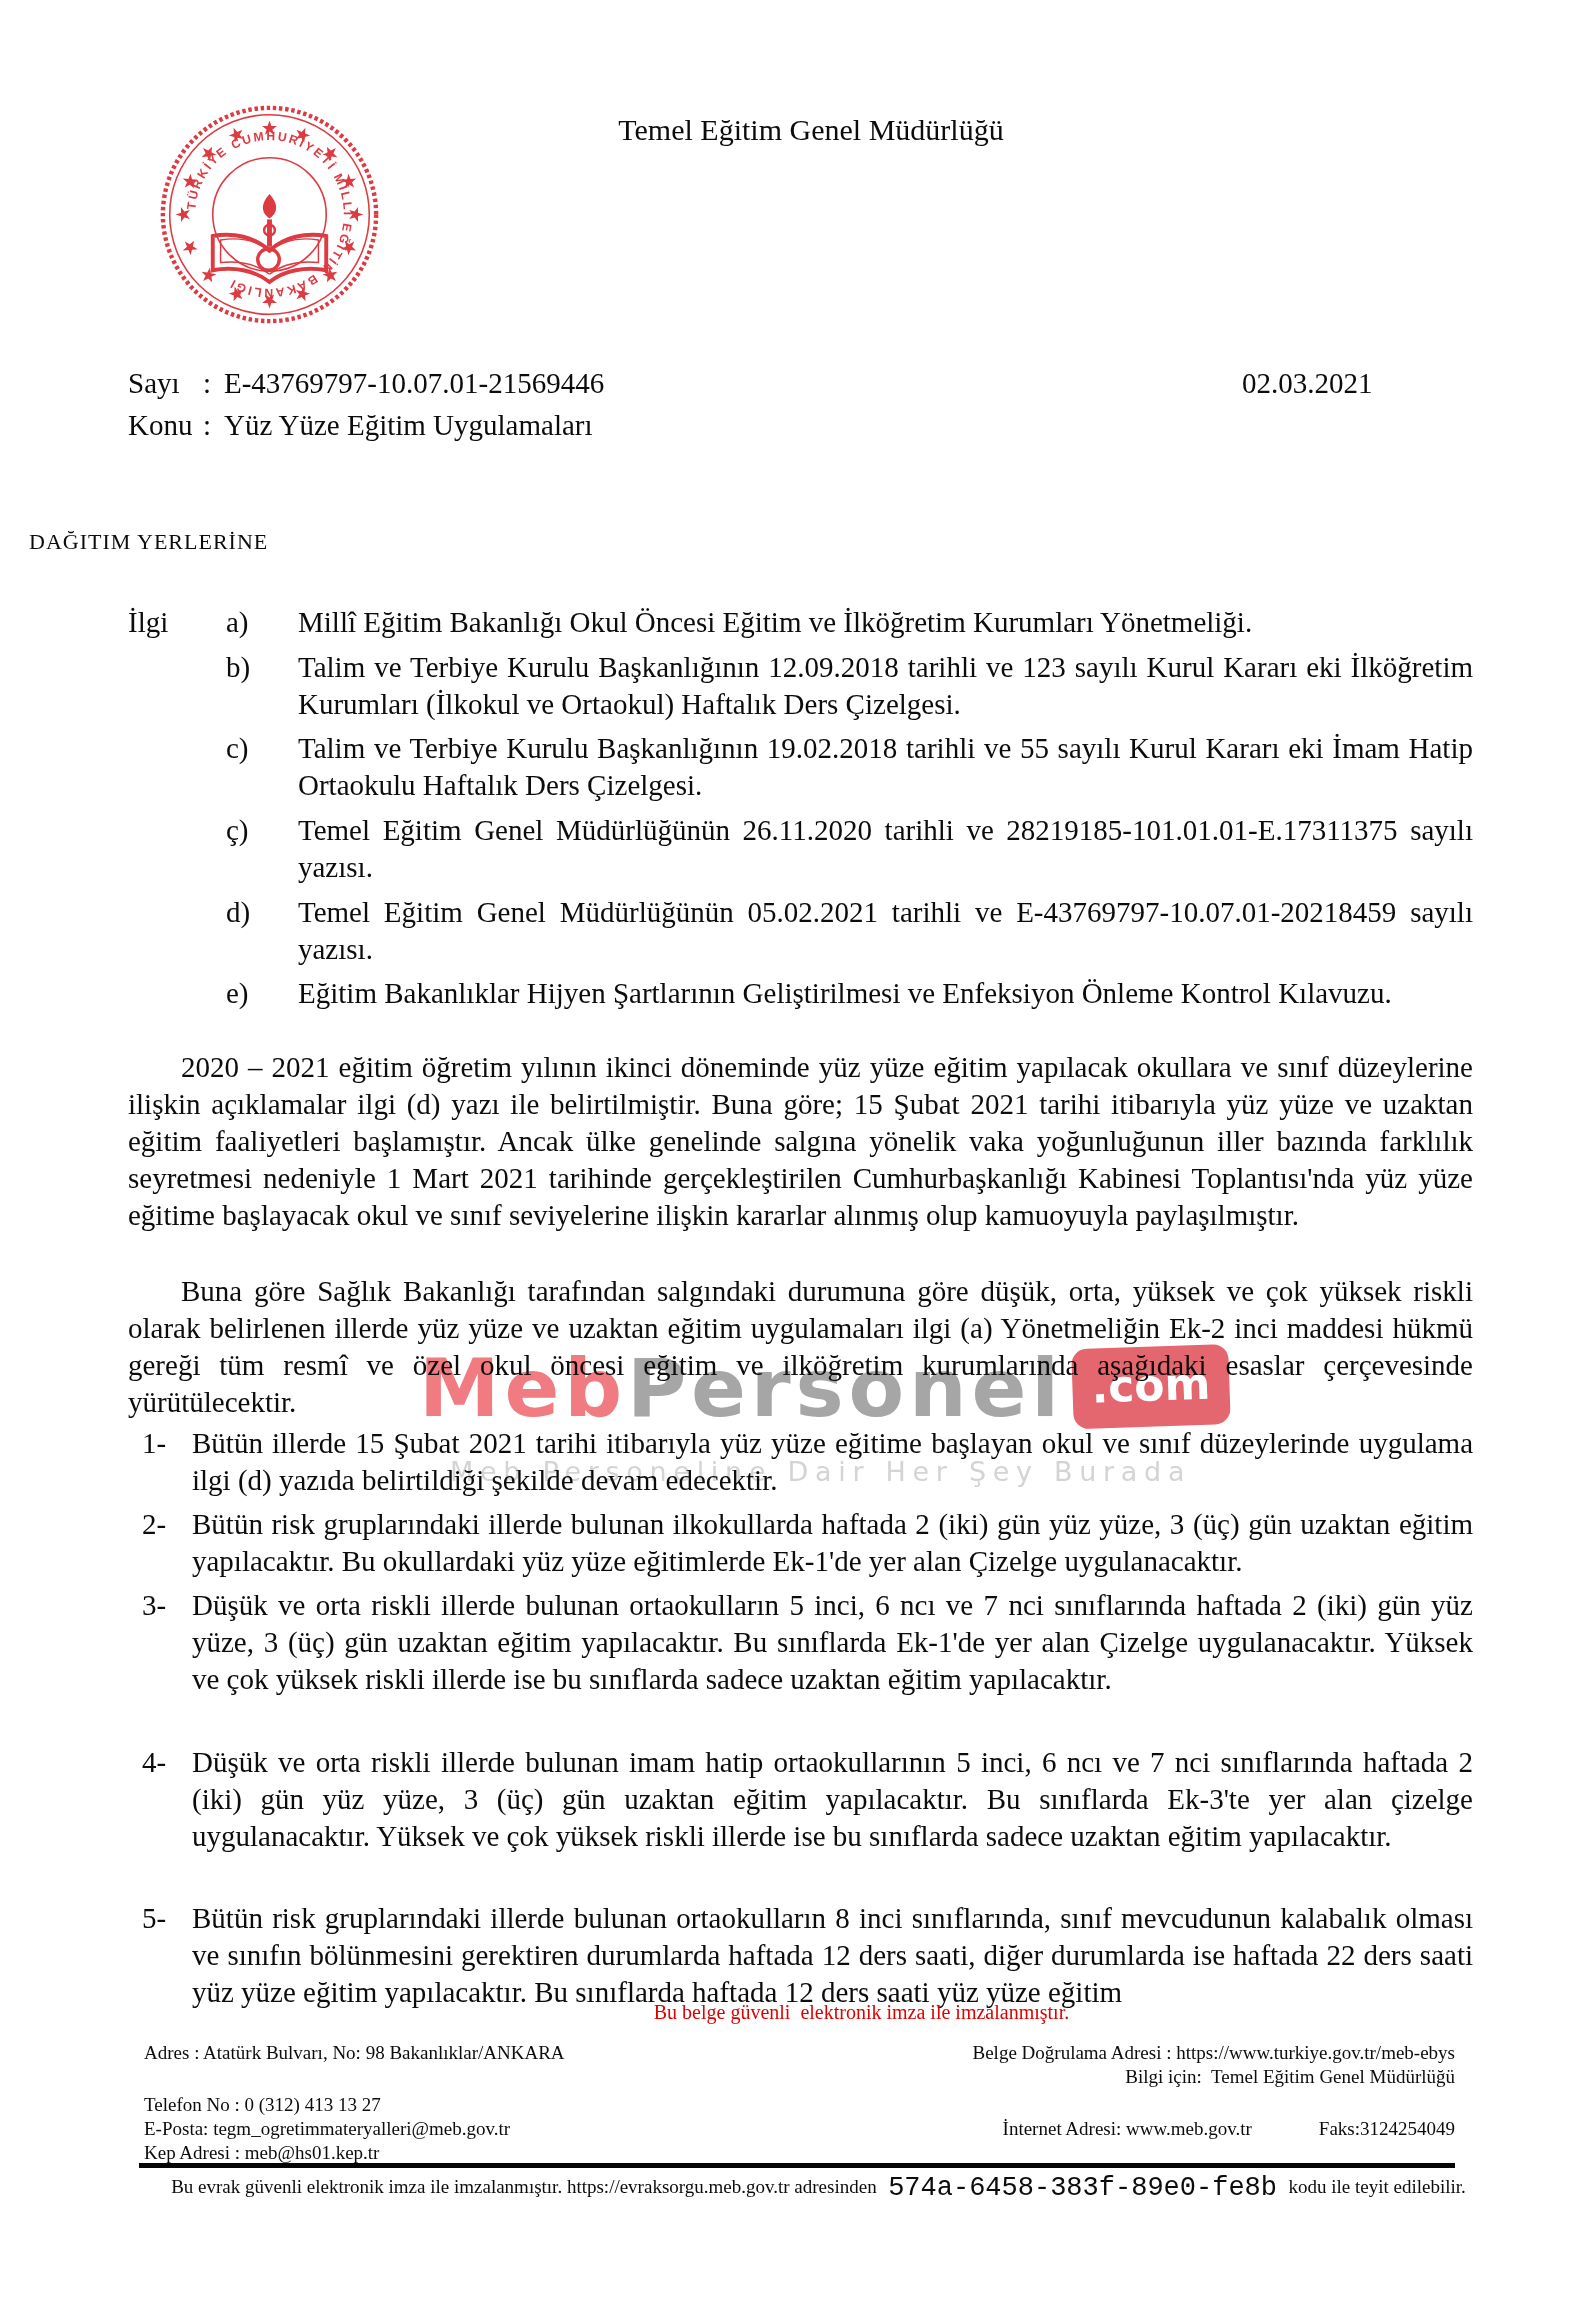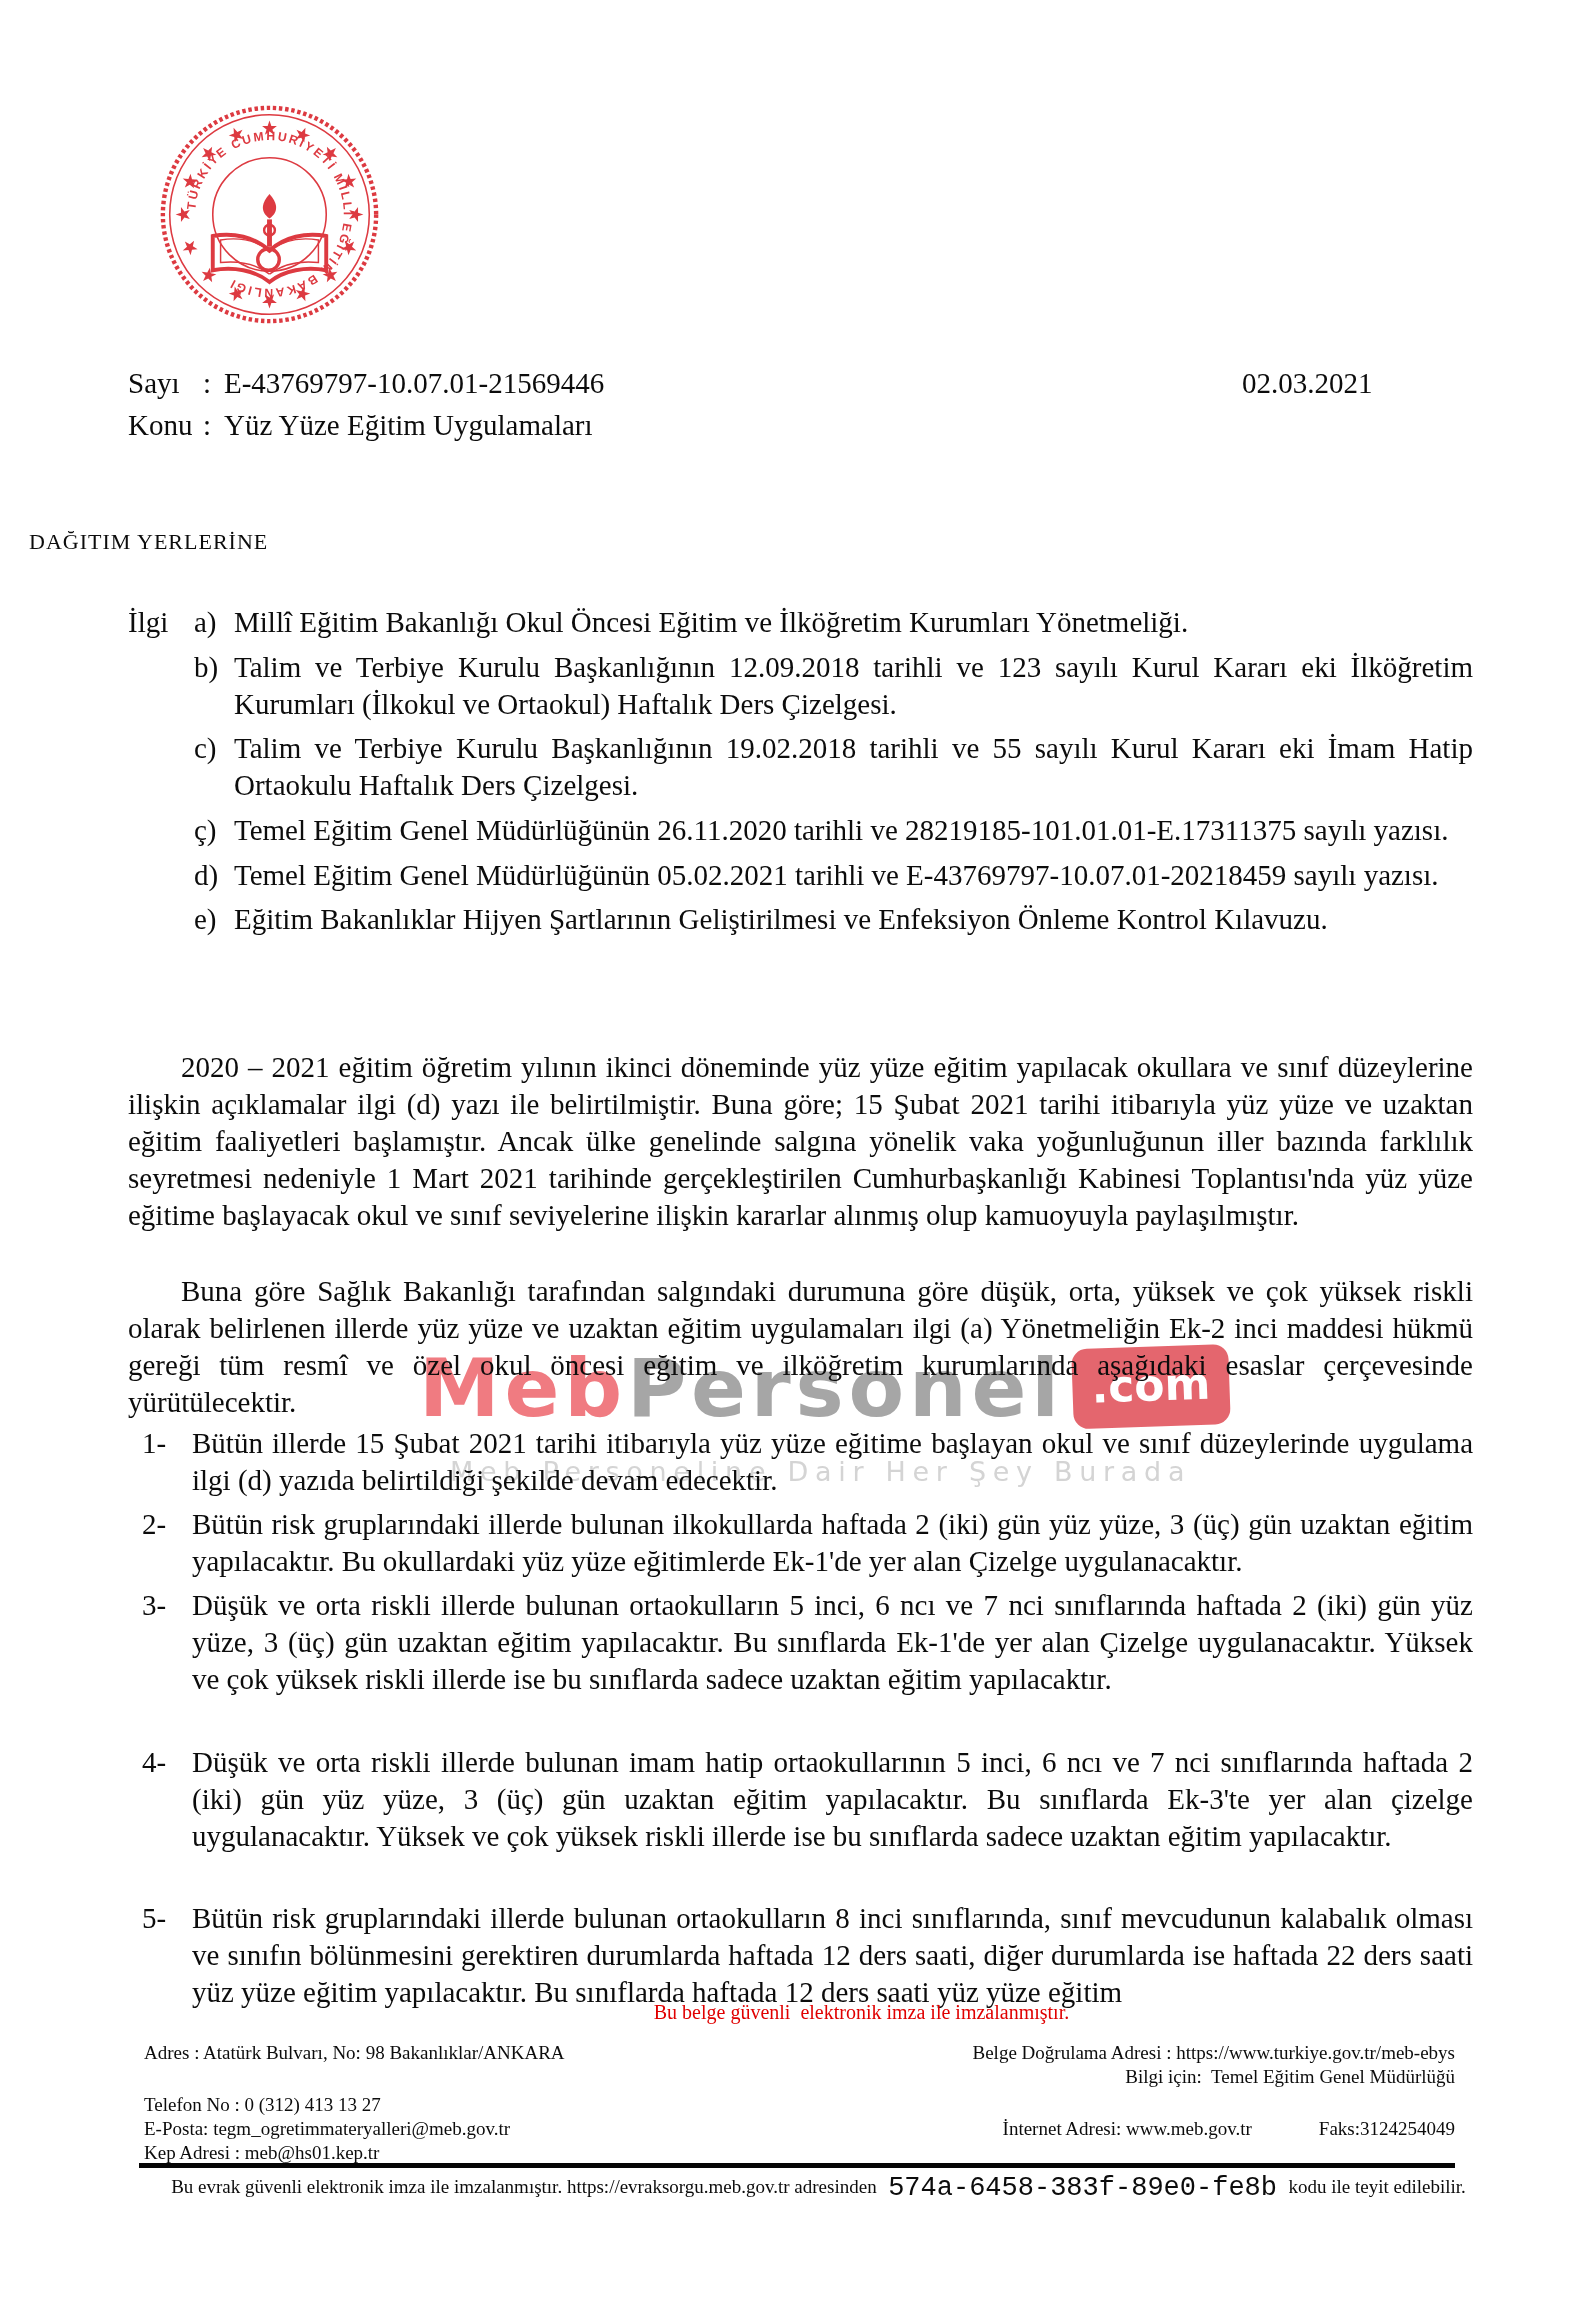--- a/index.html
+++ b/index.html
@@ -23,21 +23,21 @@
   .meta .row{display:flex;line-height:37px;}
   .meta .row.konu{margin-top:4.8px;}
   .meta .lbl{display:inline-block;width:75px;}
   .meta .sep{display:inline-block;width:21px;}
   .meta .date{position:absolute;left:1114px;top:0;line-height:37px;}
   
   .dagitim{position:absolute;left:0;right:0;top:529px;
     font-size:22px;letter-spacing:1px;padding-left:29px;}
   
   .ilgi{position:absolute;left:128px;top:604px;width:1345px;font-size:29px;}
-  .ilgi .row{display:flex;line-height:37px;margin-bottom:7.7px;}
+  .ilgi .row{display:flex;line-height:37px;margin-bottom:7.7px;gap:32px;}
   .ilgi .prefix{flex:0 0 66px;}
   .ilgi .lab{flex:0 0 40px;}
   .ilgi .txt{flex:1;text-align:justify;}
   
   .para{position:absolute;left:128px;width:1345px;font-size:29px;line-height:37px;
     text-align:justify;text-indent:53px;margin:0;z-index:2;}
   .para1{top:1049px;}
   .para2{top:1273px;}
   
   .item{position:absolute;left:142px;width:1331px;display:flex;font-size:29px;
@@ -119,20 +119,21 @@
       <path d="M115,152 C102,142 84,138 65,141 L65,164 C84,162 102,166 115,176" stroke-width="1.5"></path>
       <path d="M115,152 C128,142 146,138 165,141 L165,164 C146,162 128,166 115,176" stroke-width="1.5"></path>
       <path d="M115,148 L115,120" stroke-width="5"></path>
       <circle cx="115" cy="131" r="5.5" stroke-width="2.5"></circle>
       <path d="M115,94 C107,103 105,112 115,119 C125,112 123,103 115,94 Z" fill="#dd3a41" stroke="none"></path>
       <circle cx="114" cy="161" r="11" stroke-width="3.5"></circle>
     </g>
   </svg>
 
   <div class="header">
+    <div class="directorate">Temel Eğitim Genel Müdürlüğü</div>
   </div>
 
   <div class="meta">
     <div class="row">
       <span class="lbl">Sayı</span>
         <span class="sep">:</span>
         <span>E-43769797-10.07.01-21569446</span>
     </div>
     <div class="row konu">
       <span class="lbl">Konu</span>

